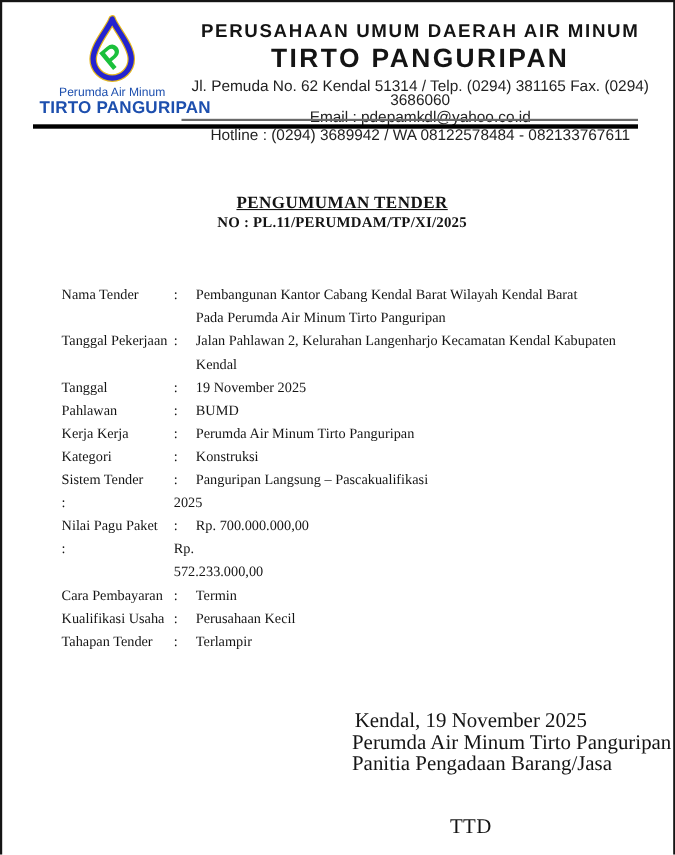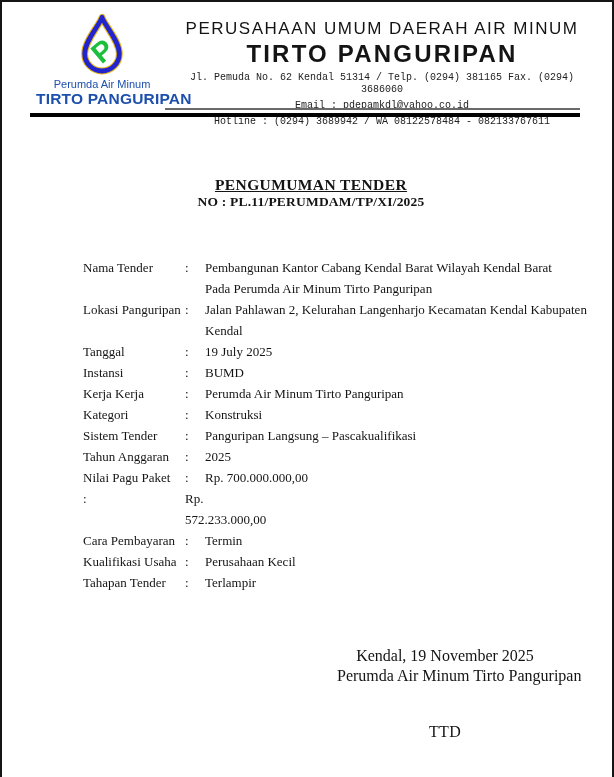--- a/index.html
+++ b/index.html
@@ -21,37 +21,37 @@
     font-family:"Liberation Sans", sans-serif;
   }
   .logo-drop{display:block;margin:0 auto;}
   .logo-sub{color:#1d4fae;font-size:11px;margin-top:1px;white-space:nowrap;}
   .logo-title{color:#1d4fae;font-weight:bold;font-size:15.5px;letter-spacing:.2px;white-space:nowrap;}
   .header-text{
     position:absolute;left:168px;top:17px;width:424px;
     text-align:center;
     font-family:"Liberation Sans", sans-serif;
   }
-  .company1{font-size:17px;font-weight:normal;letter-spacing:1.5px;white-space:nowrap;}
+  .company1{font-size:17px;font-weight:bold;letter-spacing:1.5px;white-space:nowrap;}
   .company2{font-size:24px;font-weight:bold;letter-spacing:2.2px;white-space:nowrap;margin-top:1px;}
-  .addr{font-size:10px;line-height:12px;margin-top:4px;color:#222;font-family:Liberation Mono, monospace;}
+  .addr{font-size:14px;line-height:12px;margin-top:4px;color:#222;}
   .rule-thin{position:absolute;left:163px;top:106px;width:415px;height:2px;background:#6a6a6a;}
   .rule-thick{position:absolute;left:28px;top:111px;width:550px;height:4px;background:#000;}
   
   .title-block{position:absolute;top:174px;left:4px;width:100%;text-align:center;}
   .title-heading{font-size:15.5px;font-weight:bold;text-decoration:underline;letter-spacing:.4px;}
   .title-number{font-size:13.5px;font-weight:bold;margin-top:0;letter-spacing:.2px;}
   
-  .details{position:absolute;top:255px;left:81px;width:524px;font-size:13px;}
+  .details{position:absolute;top:255px;left:54px;width:524px;font-size:13px;}
   .row{display:grid;grid-template-columns:102px 20px 400px;line-height:21px;}
   .cell{white-space:pre-line;}
   
   .signature{
-    position:absolute;top:644px;left:335px;width:216px;
-    text-align:center;font-size:16px;line-height:19.5px;
+    position:absolute;top:644px;left:318px;width:216px;
+    text-align:center;font-size:19px;line-height:19.5px;
   }
   .sig-line{white-space:nowrap;}
   .ttd{margin-top:37px;letter-spacing:.3px;text-align:center;}
 </style>
 </head>
 <body>
 
 <div class="page">
 
   <div class="logo-block">
@@ -81,52 +81,51 @@
   </div>
 
   <div class="details">
     <div class="row">
       <div class="cell">Nama Tender</div>
       <div class="cell">:</div>
       <div class="cell">Pembangunan Kantor Cabang Kendal Barat Wilayah Kendal Barat
 Pada Perumda Air Minum Tirto Panguripan</div>
     </div>
     <div class="row">
-      <div class="cell">Lokasi Panguripan</div>
+      <div class="cell">Tanggal Pekerjaan</div>
       <div class="cell">:</div>
       <div class="cell">Jalan Pahlawan 2, Kelurahan Langenharjo Kecamatan Kendal Kabupaten
 Kendal</div>
     </div>
     <div class="row">
       <div class="cell">Tanggal</div>
       <div class="cell">:</div>
-      <div class="cell">19 July 2025</div>
+      <div class="cell">19 November 2025</div>
     </div>
     <div class="row">
-      <div class="cell">Instansi</div>
+      <div class="cell">Pahlawan</div>
       <div class="cell">:</div>
       <div class="cell">BUMD</div>
     </div>
     <div class="row">
       <div class="cell">Kerja Kerja</div>
       <div class="cell">:</div>
       <div class="cell">Perumda Air Minum Tirto Panguripan</div>
     </div>
     <div class="row">
       <div class="cell">Kategori</div>
       <div class="cell">:</div>
       <div class="cell">Konstruksi</div>
     </div>
     <div class="row">
       <div class="cell">Sistem Tender</div>
       <div class="cell">:</div>
       <div class="cell">Panguripan Langsung – Pascakualifikasi</div>
     </div>
     <div class="row">
-      <div class="cell">Tahun Anggaran</div>
       <div class="cell">:</div>
       <div class="cell">2025</div>
     </div>
     <div class="row">
       <div class="cell">Nilai Pagu Paket</div>
       <div class="cell">:</div>
       <div class="cell">Rp. 700.000.000,00</div>
     </div>
     <div class="row">
       <div class="cell">:</div>
@@ -145,16 +144,17 @@
     <div class="row">
       <div class="cell">Tahapan Tender</div>
       <div class="cell">:</div>
       <div class="cell">Terlampir</div>
     </div>
   </div>
 
   <div class="signature">
     <div class="sig-line">Kendal, 19 November 2025</div>
     <div class="sig-line">Perumda Air Minum Tirto Panguripan</div>
+    <div class="sig-line">Panitia Pengadaan Barang/Jasa</div>
     <div class="ttd">TTD</div>
   </div>
 
 </div>
 
 </body></html>

